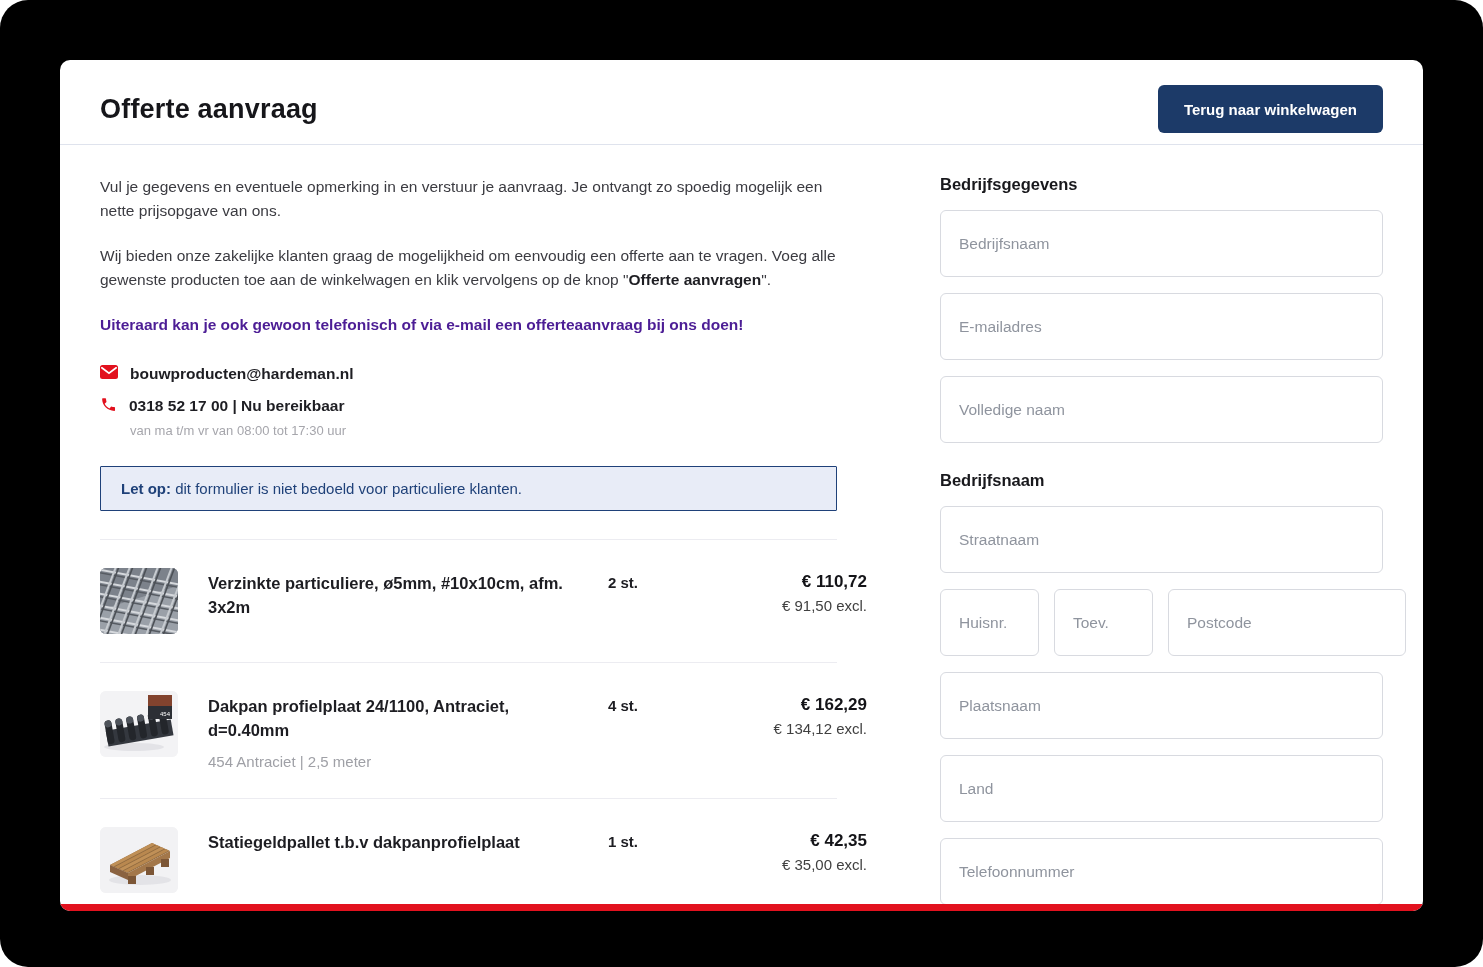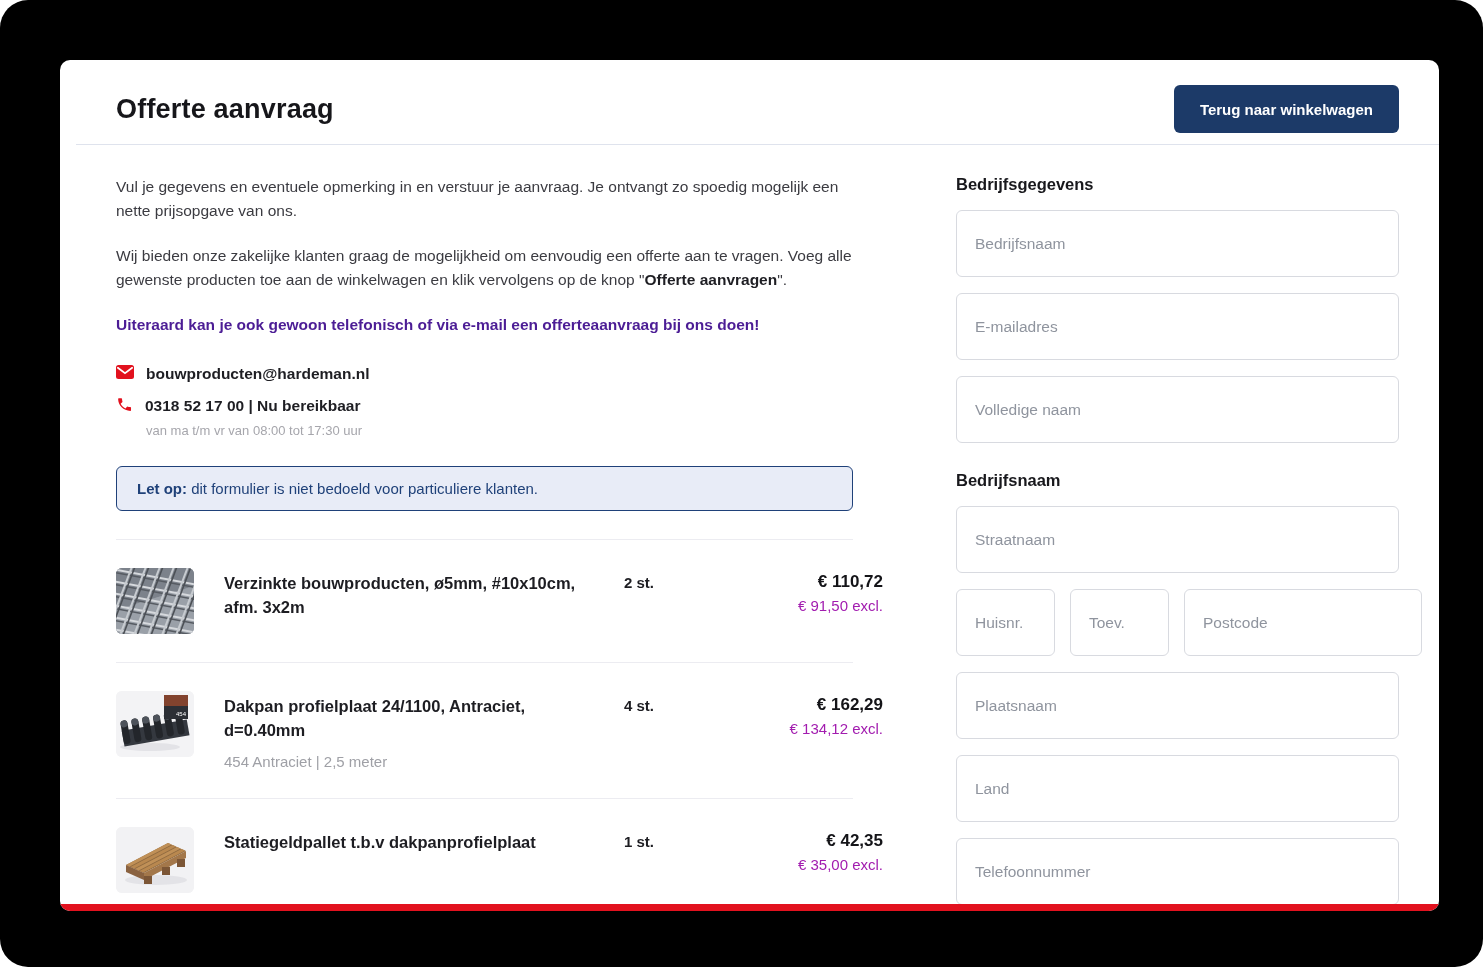--- a/index.html
+++ b/index.html
@@ -1,19 +1,19 @@
 <!DOCTYPE html>
 <html><head>
 <meta charset="utf-8">
 <style>
   html,body{margin:0;padding:0;width:1483px;height:967px;background:#ffffff;overflow:hidden;
     font-family:"Liberation Sans", sans-serif;-webkit-font-smoothing:antialiased;}
   .backdrop{position:absolute;inset:0;background:#000;border-radius:28px;}
   .card{position:absolute;left:60px;top:60px;width:1363px;height:851px;background:#fff;
-    border-radius:10px;overflow:hidden;box-shadow:0 10px 40px rgba(0,0,0,.45);padding-left:16px;}
+    border-radius:10px;overflow:hidden;box-shadow:0 10px 40px rgba(0,0,0,.45);}
   .red-bar{position:absolute;left:0;right:0;bottom:0;height:7px;background:#e2111e;}
 
   
   .hdr{height:85px;display:flex;align-items:center;justify-content:space-between;
     padding:14px 40px 0;box-sizing:border-box;border-bottom:1px solid #dfe3ed;}
   .page-title{font-size:27px;font-weight:700;color:#16161a;letter-spacing:.2px;}
   .btn-navy{background:#1c3a68;color:#fff;border:none;border-radius:6px;height:48px;
     padding:0 26px;font-size:15px;font-weight:700;cursor:pointer;font-family:inherit;}
 
   
@@ -25,33 +25,33 @@
   .para b{color:#1e1e23;}
   .para.bold-para{font-weight:700;color:#4c1d95;margin-bottom:0;}
 
   .contact{margin-top:28px;}
   .contact-row{display:flex;align-items:center;gap:12px;font-size:15.5px;font-weight:700;
     color:#1e1e23;margin-bottom:13px;cursor:pointer;}
   .contact-row svg{flex:none;}
   .contact-hours{margin:-7px 0 0 30px;font-size:13px;color:#a6a6ac;}
 
   .notice{margin-top:28px;border:1.5px solid #1f4179;background:#e8ecf7;color:#1f4179;
-    border-radius:6px;padding:13px 20px;font-size:15px;box-sizing:border-box;}
+    border-radius:1px;padding:13px 20px;font-size:15px;box-sizing:border-box;}
   .notice b{font-weight:700;}
 
   .cart{margin-top:28px;}
   .cart-row{display:grid;grid-template-columns:78px 370px 80px 149px;column-gap:30px;
     padding:28px 0;border-top:1px solid #ececf1;align-items:start;}
   .thumb{width:78px;height:66px;border-radius:6px;overflow:hidden;background:#f4f4f5;}
   .item-title{font-size:16.5px;font-weight:600;color:#1d1d22;line-height:1.45;padding-top:4px;}
   .item-variant{margin-top:10px;font-size:15px;color:#9fa0a6;font-weight:400;}
   .item-qty{font-size:15px;font-weight:700;color:#1d1d22;padding-top:6px;}
   .item-price{text-align:right;padding-top:4px;}
   .price-incl{font-size:17px;font-weight:700;color:#141418;}
-  .price-excl{font-size:15px;color:#a21caf;margin-top:5px;}
+  .price-excl{font-size:15px;color:#404040;margin-top:5px;}
 
   
   .form-heading{font-size:16.5px;font-weight:700;color:#18181c;margin:0 0 16px;}
   .form-heading.second{margin-top:28px;}
   .fld{display:block;width:100%;height:67px;box-sizing:border-box;border:1px solid #d8dae0;
     border-radius:6px;padding:0 18px;font-size:15.5px;color:#34353a;background:#fff;
     font-family:inherit;outline:none;margin-bottom:16px;}
   .fld::placeholder{color:#8f949e;}
   .form-row{display:flex;gap:15px;}
   .fld.small{width:99px;flex:none;}
@@ -135,21 +135,21 @@
               <g stroke="#c7cbd0" stroke-width="2">
                 <line x1="-11" y1="70" x2="17" y2="-4"></line>
                   <line x1="3" y1="70" x2="31" y2="-4"></line>
                 <line x1="17" y1="70" x2="45" y2="-4"></line>
                   <line x1="31" y1="70" x2="59" y2="-4"></line>
                 <line x1="45" y1="70" x2="73" y2="-4"></line>
                   <line x1="59" y1="70" x2="87" y2="-4"></line>
               </g>
             </svg>
           </div>
-          <div class="item-title">Verzinkte bouwproducten, ø5mm, #10x10cm, afm. 3x2m</div>
+          <div class="item-title">Verzinkte particuliere, ø5mm, #10x10cm, afm. 3x2m</div>
           <div class="item-qty">2 st.</div>
           <div class="item-price">
             <div class="price-incl">€ 110,72</div>
             <div class="price-excl">€ 91,50 excl.</div>
           </div>
         </div>
 
         <div class="cart-row">
           <div class="thumb">
             <svg width="78" height="66" viewBox="0 0 78 66">

